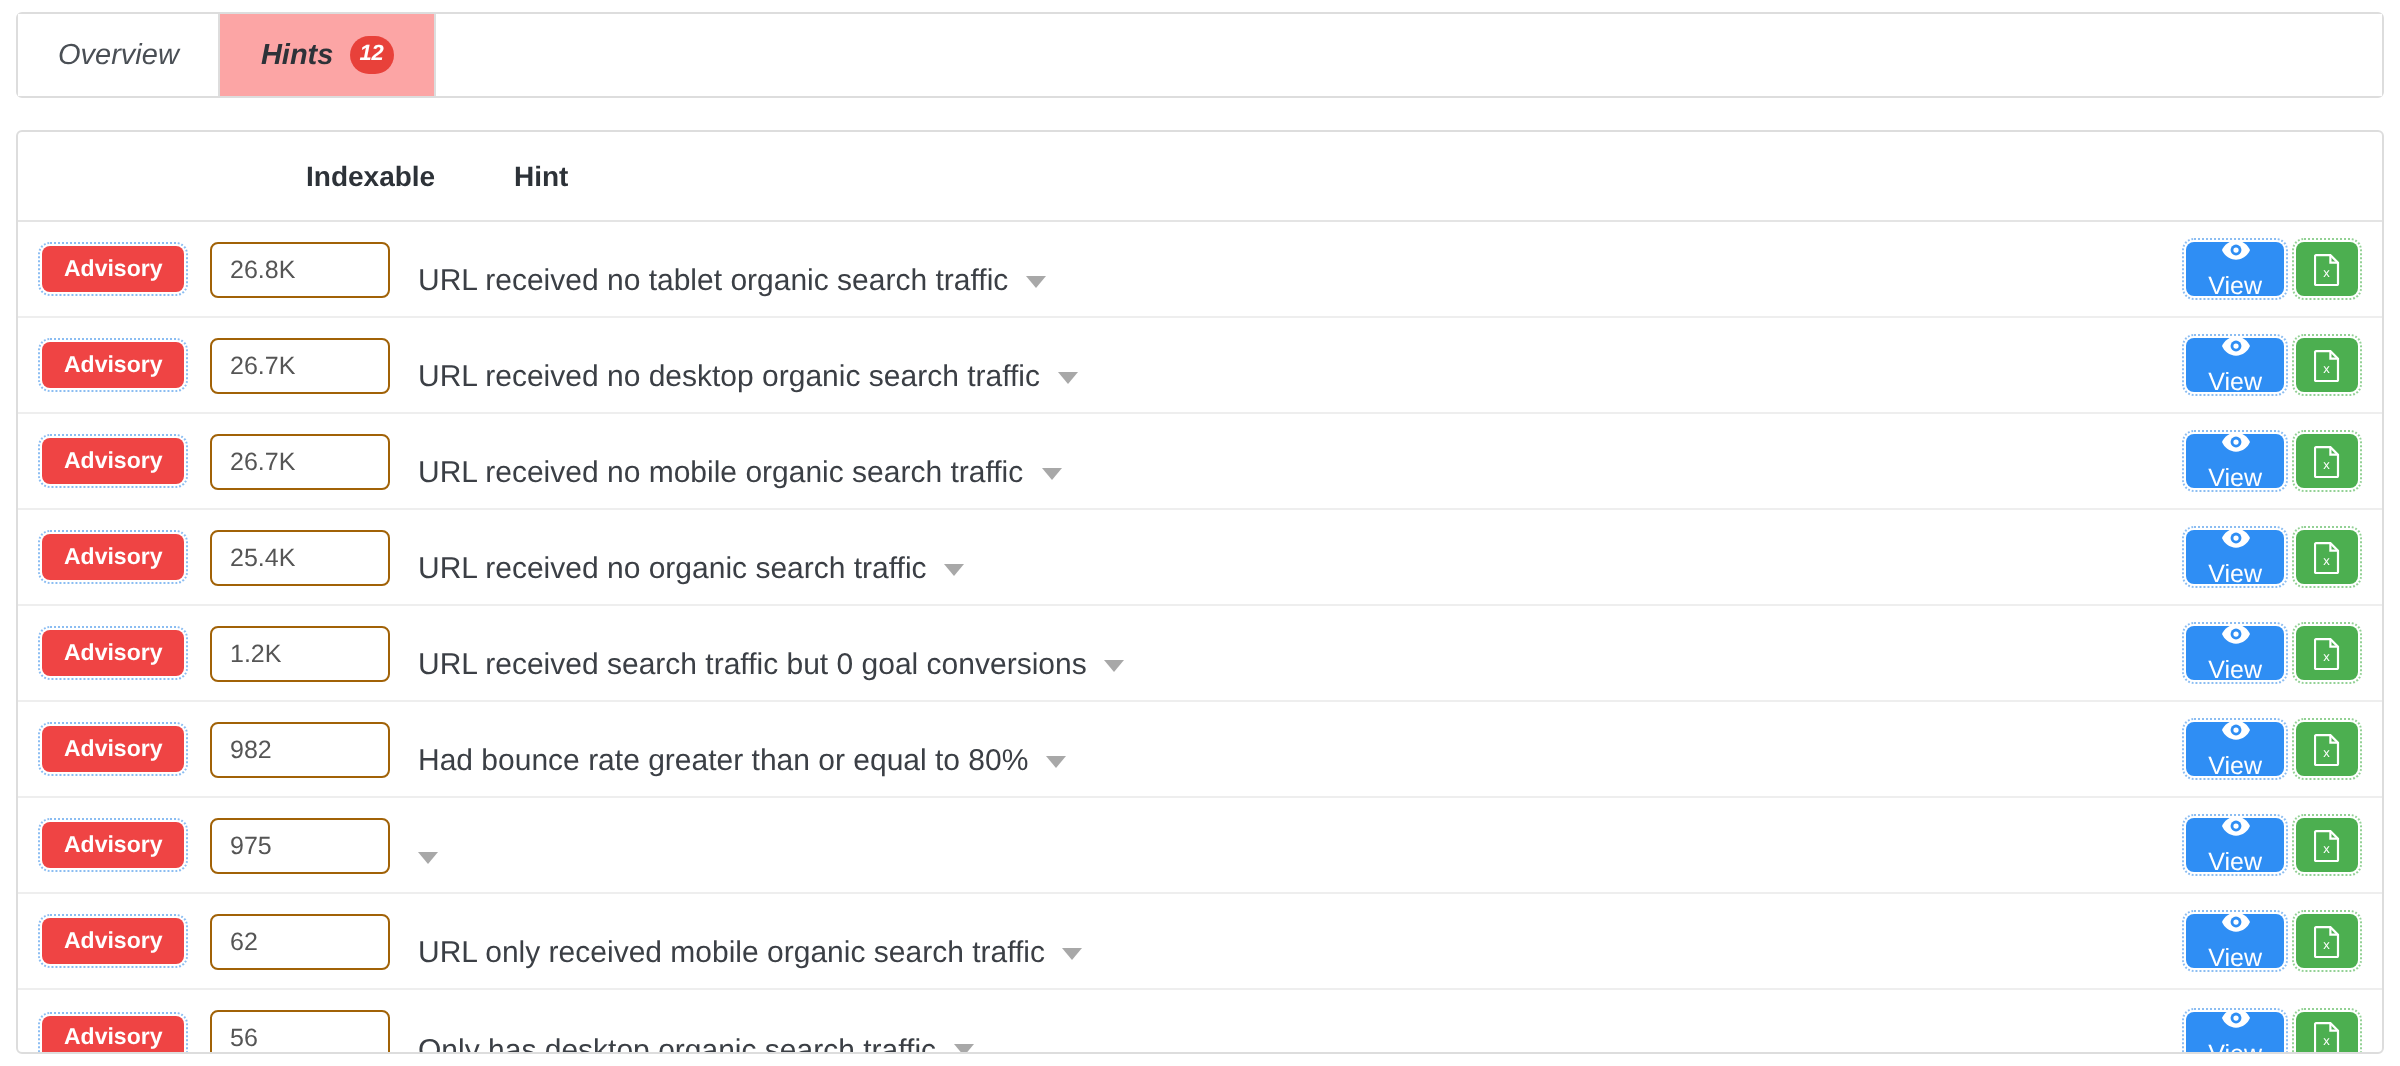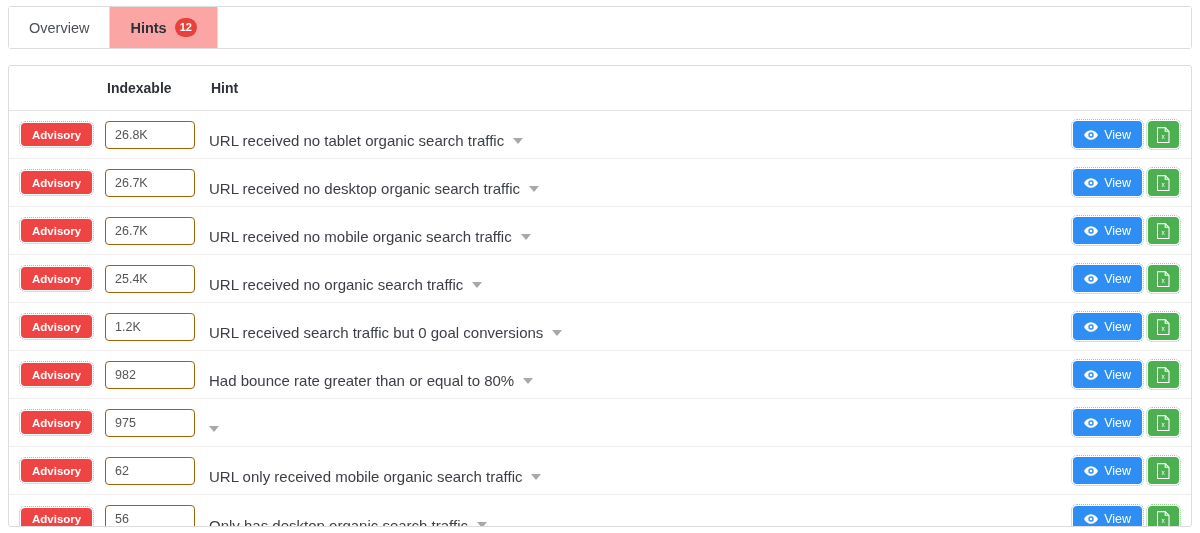--- a/index.html
+++ b/index.html
@@ -39,20 +39,21 @@
     gap: 8px;
     padding: 0 20px;
     height: 100%;
     box-sizing: border-box;
     font-size: 14.5px;
     color: #4a4f55;
     background: #ffffff;
     border-right: 1px solid #dddddd;
     cursor: pointer;
     white-space: nowrap;
+    font-style: italic;
   }
   .tab.active {
     background: #fca5a5;
     color: #2d3238;
     font-weight: bold;
   }
   .tab-badge {
     display: inline-flex;
     align-items: center;
     justify-content: center;
@@ -99,21 +100,21 @@
     font-weight: bold;
     color: #2d3238;
   }
 
   
   .col-badge   { width: 84px;  flex: 0 0 84px; }
   .col-count   { width: 102px; flex: 0 0 102px; }
   .col-hint    { flex: 1 1 auto; min-width: 0; }
   .col-actions { width: 120px; flex: 0 0 120px; display: flex; justify-content: flex-end; align-items: center; gap: 6px; }
 
-  .th.col-count { padding-left: 2px; }
+  .th.col-count { padding-left: 2px; margin-left: 46px; }
   .th.col-hint  { padding-left: 2px; }
 
   .trow {
     display: flex;
     align-items: center;
     height: 48px;
     box-sizing: border-box;
     border-bottom: 1px solid #eeeeee;
     padding: 0 12px;
   }
@@ -187,20 +188,21 @@
     padding: 0 11px;
     box-sizing: border-box;
     background: #2f8ef4;
     color: #ffffff;
     font-size: 12.5px;
     border-radius: 4px;
     outline: 1px dotted #8bbdf2;
     outline-offset: 1px;
     cursor: pointer;
     white-space: nowrap;
+    flex-direction: column;
   }
   .btn-export {
     display: inline-flex;
     align-items: center;
     justify-content: center;
     width: 31px;
     height: 27px;
     box-sizing: border-box;
     background: #4caf50;
     border-radius: 4px;

